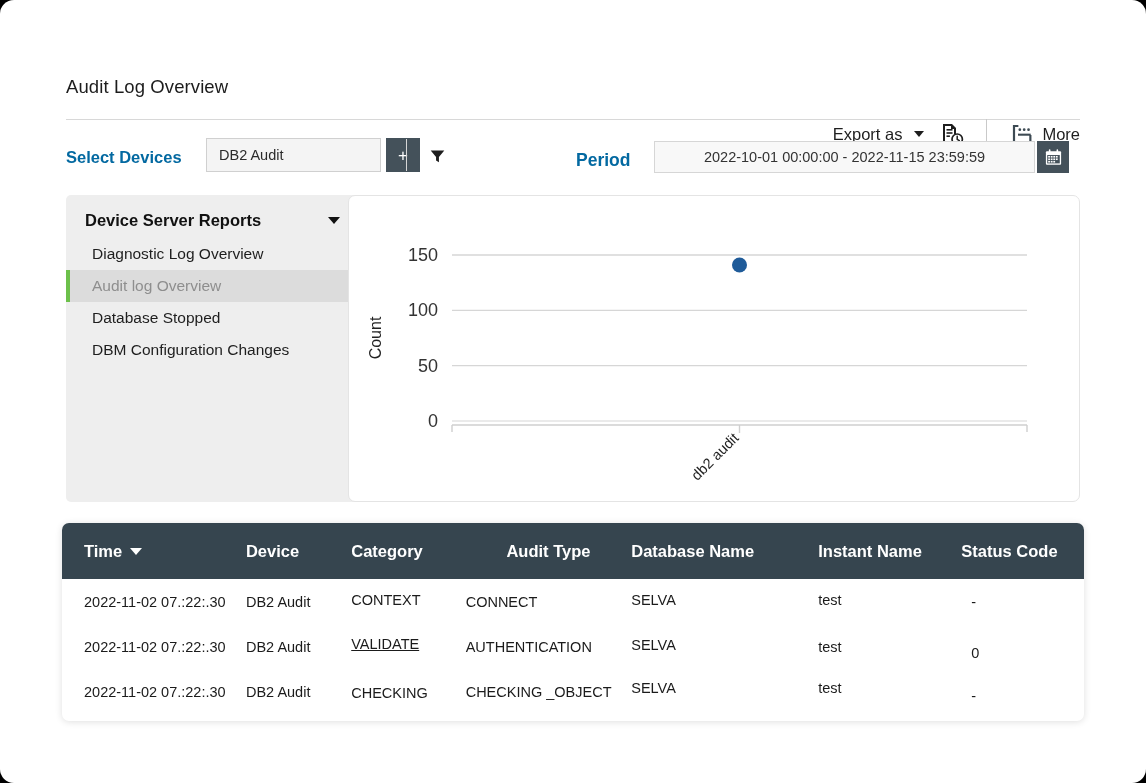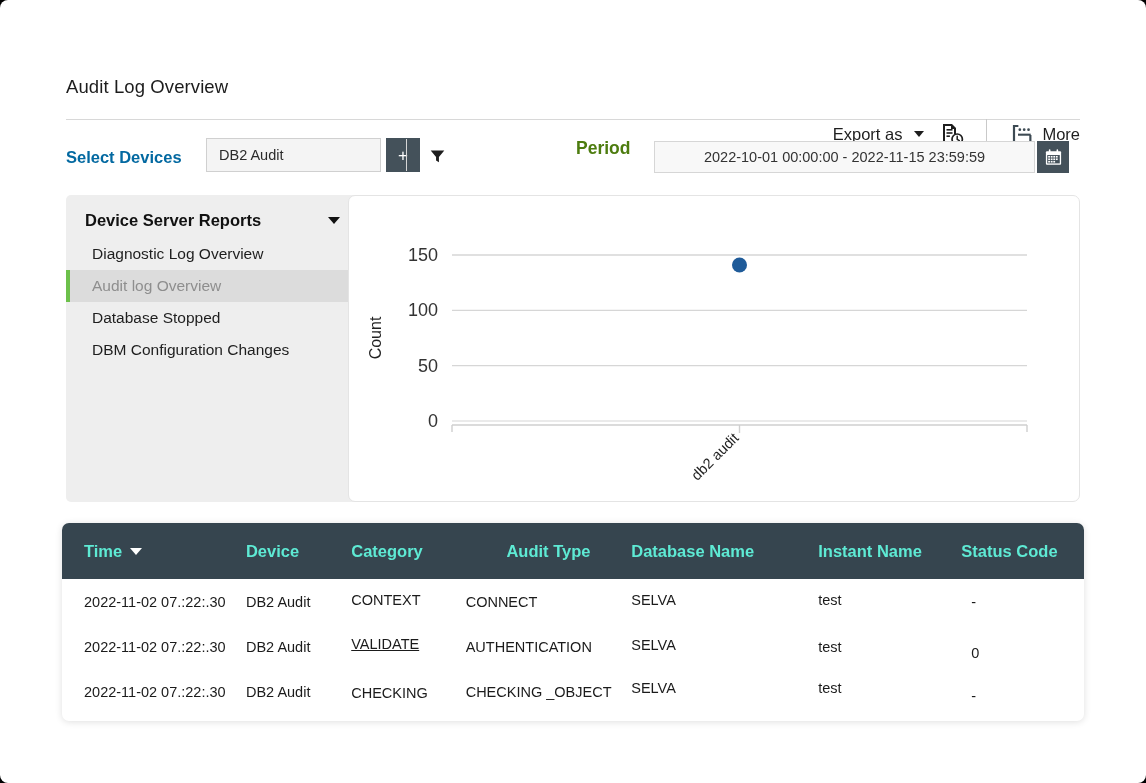--- a/index.html
+++ b/index.html
@@ -5,21 +5,21 @@
   * { box-sizing: border-box; margin: 0; padding: 0; }
   html, body {
     width: 1146px; height: 783px;
     font-family: "Liberation Sans", sans-serif;
     background: #000;
     overflow: hidden;
   }
   #app {
     position: absolute; inset: 0;
     background: #ffffff;
-    border-radius: 8px;
+    border-radius: 14px;
     overflow: hidden;
   }
 
   
   .header {
     position: absolute; left: 66px; top: 72px; width: 1014px; height: 48px;
     border-bottom: 1px solid #d8d8d8;
     display: flex; align-items: flex-start; justify-content: space-between;
   }
   .page-title {
@@ -71,22 +71,22 @@
   .vsep {
     position: absolute; left: 340px; top: 1px;
     width: 1px; height: 32px; background: #d5d5d5;
   }
   .filter-icon-btn {
     position: absolute; left: 358px; top: 6px;
     width: 26px; height: 24px;
     display: flex; align-items: center; justify-content: center; cursor: pointer;
   }
   .period-label {
-    position: absolute; left: 510px; top: 0;
-    font-size: 17.5px; font-weight: bold; color: #4d7c0f;
+    position: absolute; left: 510px; top: 12px;
+    font-size: 17.5px; font-weight: bold; color: #0369a1;
   }
   .period-field {
     position: absolute; left: 588px; top: 3px;
     width: 381px; height: 32px;
     background: #f8f8f8; border: 1px solid #d6d6d6;
     display: flex; align-items: center; justify-content: center;
     font-size: 14.5px; color: #333;
   }
   .period-cal-btn {
     position: absolute; left: 971px; top: 3px;
@@ -139,21 +139,21 @@
   .table-card {
     position: absolute; left: 62px; top: 523px;
     width: 1022px; height: 198px;
     background: #fff; border-radius: 7px;
     box-shadow: 0 1px 7px rgba(0,0,0,.13);
     overflow: hidden;
   }
   table { width: 100%; border-collapse: collapse; table-layout: fixed; }
   thead tr { background: #36454f; height: 56px; }
   thead th {
-    color: #5eead4; font-size: 16.5px; font-weight: bold;
+    color: #ffffff; font-size: 16.5px; font-weight: bold;
     text-align: left; padding-left: 0;
   }
   .th-inner { display: flex; align-items: center; gap: 8px; }
   .sort-caret {
     width: 0; height: 0;
     border-left: 6px solid transparent;
     border-right: 6px solid transparent;
     border-top: 7px solid #fff;
   }
   tbody tr { height: 45px; }

